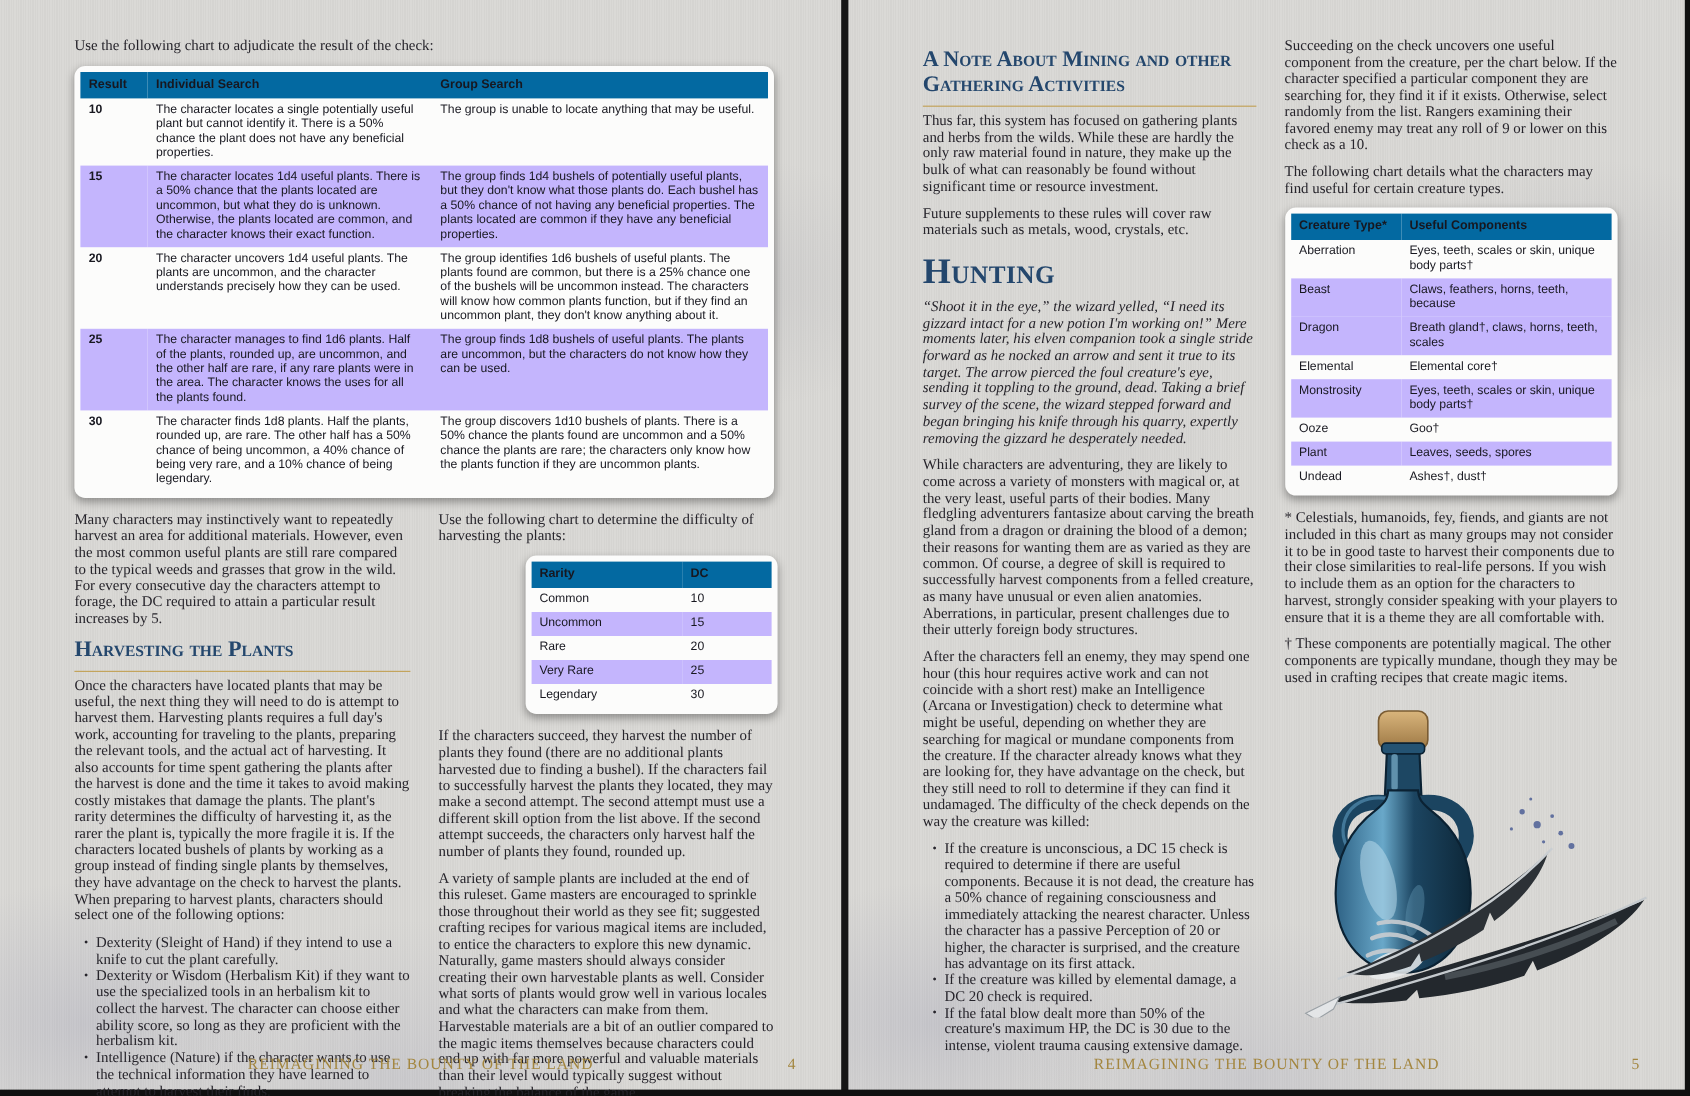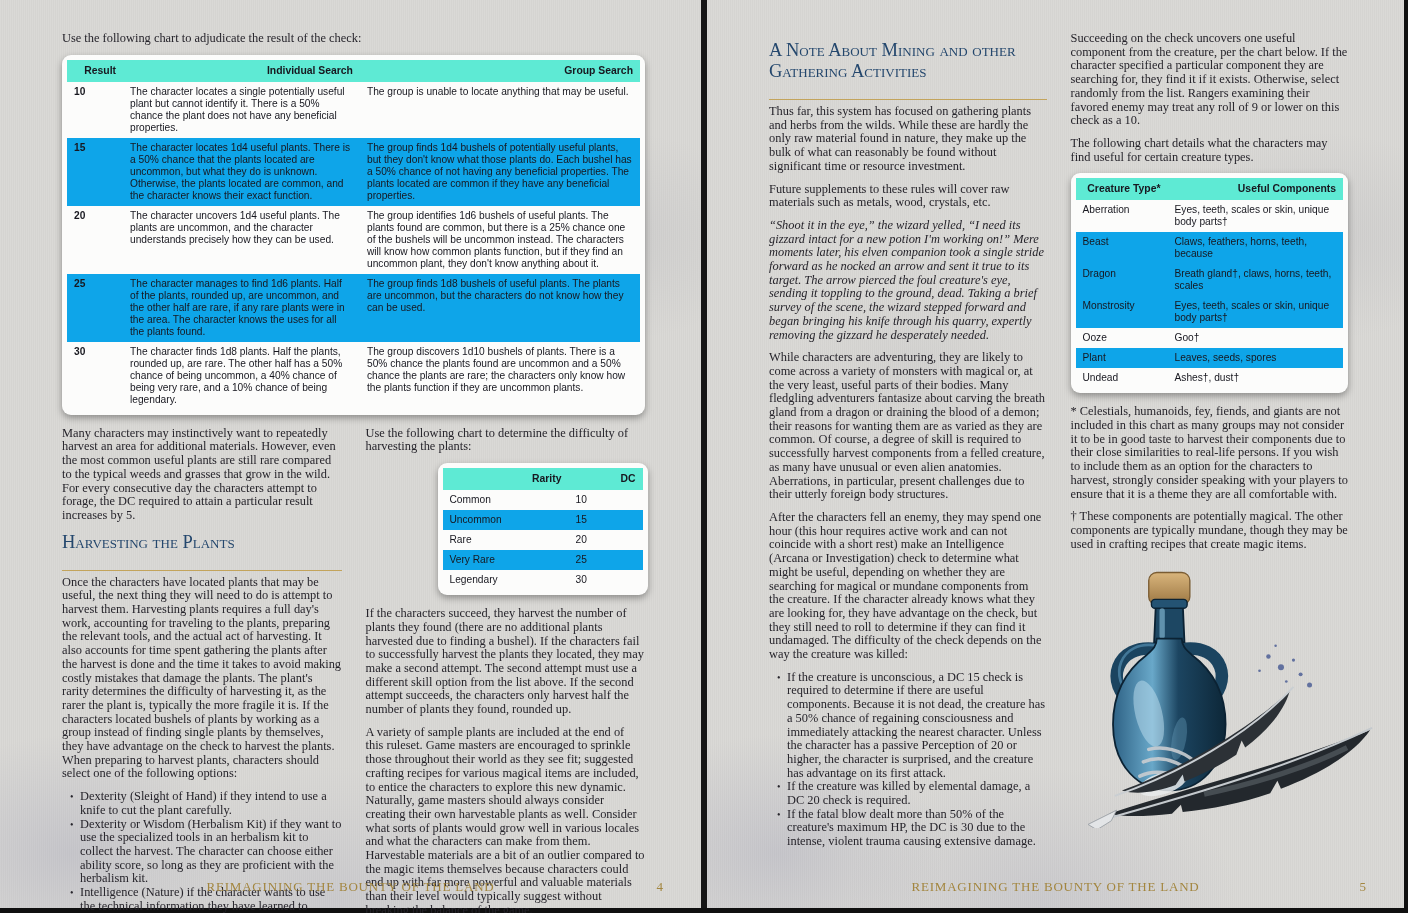--- a/index.html
+++ b/index.html
@@ -23,37 +23,37 @@
   .page.right{width:697px;}
   .spine{width:6px;height:908px;background:#161616;}
   p{margin:0 0 9px;font-size:12.4px;line-height:13.7px;}
   .cols{display:flex;gap:24px;}
   .col{flex:1 1 0;min-width:0;}
   h2.sect{
     font-variant:small-caps;color:#24476d;font-weight:bold;
     font-size:30px;line-height:32px;margin:12px 0 6px;letter-spacing:0.4px;
   }
   h3.sect{
-    font-variant:small-caps;color:#24476d;font-weight:normal;
+    font-variant:small-caps;color:#24476d;font-weight:bold;
     font-size:18.5px;line-height:21px;margin:8px 0 5px;
-    border-bottom:1.6px solid #c3a45c;padding-bottom:17px;
+    border-bottom:1.6px solid #c3a45c;padding-bottom:6px;
   }
   .flavor{font-style:italic;}
   ul.bullets{margin:4px 0 9px;padding:0 0 0 8px;list-style:none;}
   ul.bullets li{position:relative;padding-left:10px;font-size:12.4px;line-height:13.7px;margin:0;}
   ul.bullets li::before{content:"\2022";position:absolute;left:0;top:0;font-size:10px;color:#26242b;}
   .card{
     background:#fcfcfb;border-radius:9px;box-shadow:0 3px 7px rgba(0,0,0,0.35);
     padding:5px;margin:4px 0 12px;
   }
   table{border-collapse:collapse;width:100%;font-family:"Liberation Sans",sans-serif;
     font-size:10.2px;line-height:12px;color:#17171f;}
-  th{background:#5eead4;text-align:right;padding:5px 7px;font-size:10.4px;vertical-align:top;}
+  th{background:#0369a1;text-align:left;padding:5px 7px;font-size:10.4px;vertical-align:top;}
   td{padding:4px 7px;vertical-align:top;}
-  tr.alt td{background:#0ea5e9;}
+  tr.alt td{background:#c4b5fd;}
   .results-table th:first-child{width:42px;}
   .results-table td:first-child{font-weight:bold;}
   .rarity-card{width:200px;margin:4px 0 12px 72px;}
   .rarity-table th:last-child{width:60px;}
   .creature-table th:first-child{width:78px;}
   .footer-title{
     position:absolute;bottom:13px;left:0;right:0;text-align:center;
     color:#a3863f;font-size:13px;letter-spacing:0.8px;font-variant:small-caps;
   }
   .footer-num{
@@ -167,20 +167,21 @@
 
   <div class="spine"></div>
 
   <div class="page right">
     <div class="cols">
       <div class="col">
         <h3 class="sect">A Note About Mining and other Gathering Activities</h3>
         <p>Thus far, this system has focused on gathering plants and herbs from the wilds. While these are hardly the only raw material found in nature, they make up the bulk of what can reasonably be found without significant time or resource investment.</p>
         <p>Future supplements to these rules will cover raw materials such as metals, wood, crystals, etc.</p>
 
+        <h2 class="sect">Hunting</h2>
         <p class="flavor">“Shoot it in the eye,” the wizard yelled, “I need its gizzard intact for a new potion I'm working on!” Mere moments later, his elven companion took a single stride forward as he nocked an arrow and sent it true to its target. The arrow pierced the foul creature's eye, sending it toppling to the ground, dead. Taking a brief survey of the scene, the wizard stepped forward and began bringing his knife through his quarry, expertly removing the gizzard he desperately needed.</p>
         <p>While characters are adventuring, they are likely to come across a variety of monsters with magical or, at the very least, useful parts of their bodies. Many fledgling adventurers fantasize about carving the breath gland from a dragon or draining the blood of a demon; their reasons for wanting them are as varied as they are common. Of course, a degree of skill is required to successfully harvest components from a felled creature, as many have unusual or even alien anatomies. Aberrations, in particular, present challenges due to their utterly foreign body structures.</p>
 
         <p>After the characters fell an enemy, they may spend one hour (this hour requires active work and can not coincide with a short rest) make an Intelligence (Arcana or Investigation) check to determine what might be useful, depending on whether they are searching for magical or mundane components from the creature. If the character already knows what they are looking for, they have advantage on the check, but they still need to roll to determine if they can find it undamaged. The difficulty of the check depends on the way the creature was killed:</p>
         <ul class="bullets">
           <li>If the creature is unconscious, a DC 15 check is required to determine if there are useful components. Because it is not dead, the creature has a 50% chance of regaining consciousness and immediately attacking the nearest character. Unless the character has a passive Perception of 20 or higher, the character is surprised, and the creature has advantage on its first attack.</li>
           <li>If the creature was killed by elemental damage, a DC 20 check is required.</li>
           <li>If the fatal blow dealt more than 50% of the creature's maximum HP, the DC is 30 due to the intense, violent trauma causing extensive damage.</li>
         </ul>
       </div>
@@ -202,20 +203,24 @@
                 <td>Aberration</td>
                 <td>Eyes, teeth, scales or skin, unique body parts†</td>
               </tr>
               <tr class="alt">
                 <td>Beast</td>
                 <td>Claws, feathers, horns, teeth, because</td>
               </tr>
               <tr class="alt">
                 <td>Dragon</td>
                 <td>Breath gland†, claws, horns, teeth, scales</td>
+              </tr>
+              <tr>
+                <td>Elemental</td>
+                <td>Elemental core†</td>
               </tr>
               <tr class="alt">
                 <td>Monstrosity</td>
                 <td>Eyes, teeth, scales or skin, unique body parts†</td>
               </tr>
               <tr>
                 <td>Ooze</td>
                 <td>Goo†</td>
               </tr>
               <tr class="alt">

